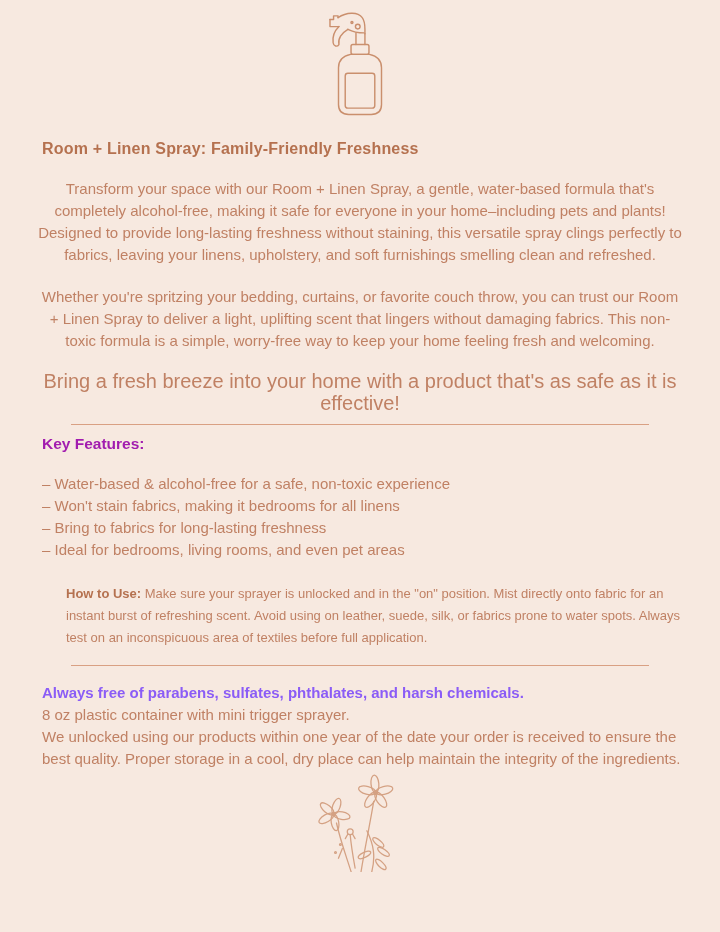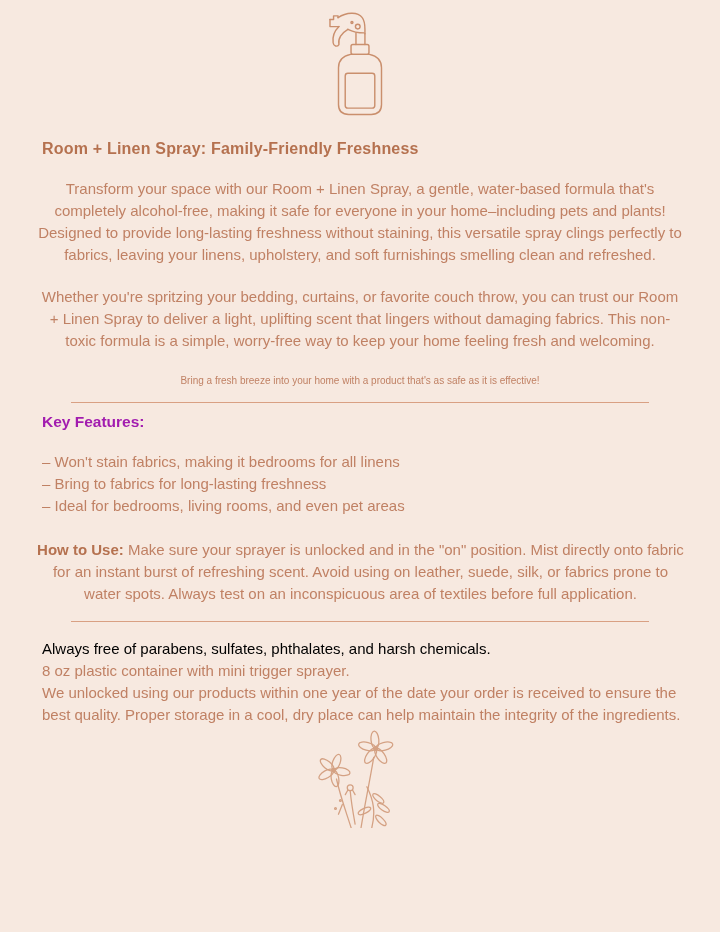--- a/index.html
+++ b/index.html
@@ -41,21 +41,21 @@
     margin: 20px auto 0 auto;
     text-align: center;
     font-size: 15px;
     line-height: 22px;
   }
   .intro-para.first { }
   .tagline {
     max-width: 644px;
     margin: 18px auto 0 auto;
     text-align: center;
-    font-size: 10px;
+    font-size: 20px;
     line-height: 22px;
   }
   .divider {
     border: none;
     border-top: 1.5px solid #d9a083;
     width: 578px;
     margin: 10px auto 0 auto;
   }
   .divider.second { margin-top: 16px; }
   .section-heading {
@@ -65,37 +65,37 @@
     color: #a21caf;
   }
   .features-list {
     list-style: none;
     margin: 20px 42px 0 42px;
     padding: 0;
     font-size: 15px;
     line-height: 22px;
   }
   .body-para {
-    margin: 22px 36px 0 37px;
-    font-size: 15px;
-    line-height: 22px;
-    text-align: center;
+    margin: 22px 36px 0 66px;
+    font-size: 13px;
+    line-height: 22px;
+    text-align: left;
   }
   .inline-bold {
     font-weight: bold;
     color: #b5714f;
   }
   .footer-block {
     margin: 16px 36px 0 42px;
     font-size: 15px;
     line-height: 22px;
   }
   .footer-bold {
-    font-weight: normal;
-    color: #000000;
+    font-weight: bold;
+    color: #8b5cf6;
     line-height: 22px;
   }
   .flower-wrap {
     width: 720px;
     text-align: center;
     margin-top: 4px;
   }
   .line-art {
     stroke: #ca8f6d;
     fill: none;
@@ -147,20 +147,21 @@
   <div class="title">Room + Linen Spray: Family-Friendly Freshness</div>
 
   <p class="intro-para first">Transform your space with our Room + Linen Spray, a gentle, water-based formula that's completely alcohol-free, making it safe for everyone in your home–including pets and plants! Designed to provide long-lasting freshness without staining, this versatile spray clings perfectly to fabrics, leaving your linens, upholstery, and soft furnishings smelling clean and refreshed.</p>
   <p class="intro-para">Whether you're spritzing your bedding, curtains, or favorite couch throw, you can trust our Room + Linen Spray to deliver a light, uplifting scent that lingers without damaging fabrics. This non-toxic formula is a simple, worry-free way to keep your home feeling fresh and welcoming.</p>
   <p class="tagline">Bring a fresh breeze into your home with a product that's as safe as it is effective!</p>
 
   <hr class="divider">
 
   <div class="section-heading">Key Features:</div>
   <ul class="features-list">
+    <li>– Water-based &amp; alcohol-free for a safe, non-toxic experience</li>
     <li>– Won't stain fabrics, making it bedrooms for all linens</li>
     <li>– Bring to fabrics for long-lasting freshness</li>
     <li>– Ideal for bedrooms, living rooms, and even pet areas</li>
   </ul>
 
   <p class="body-para"><span class="inline-bold">How to Use:</span><span> Make sure your sprayer is unlocked and in the "on" position. Mist directly onto fabric for an instant burst of refreshing scent. Avoid using on leather, suede, silk, or fabrics prone to water spots. Always test on an inconspicuous area of textiles before full application.</span></p>
 
   <hr class="divider second">
 
   <div class="footer-block">

